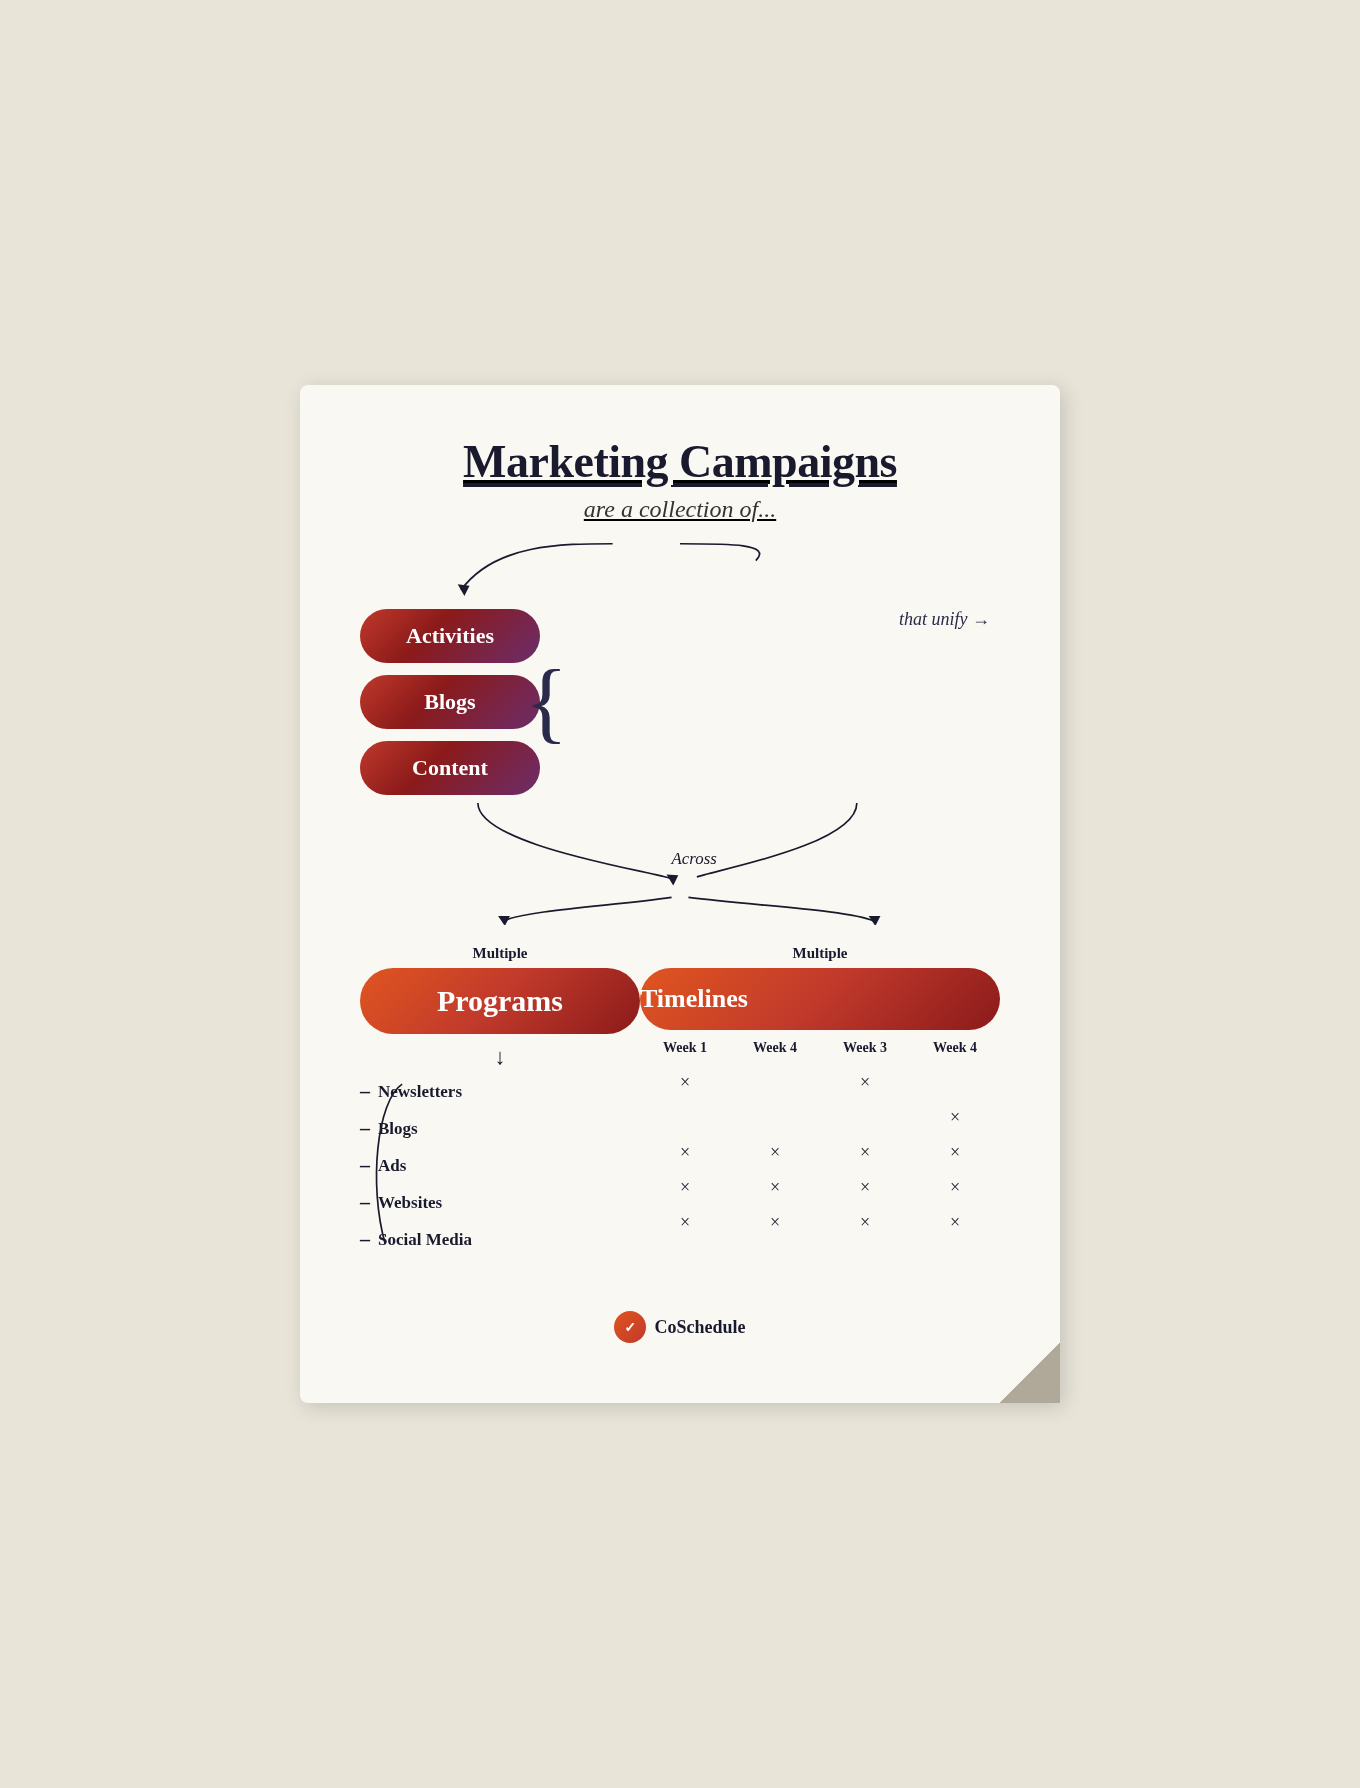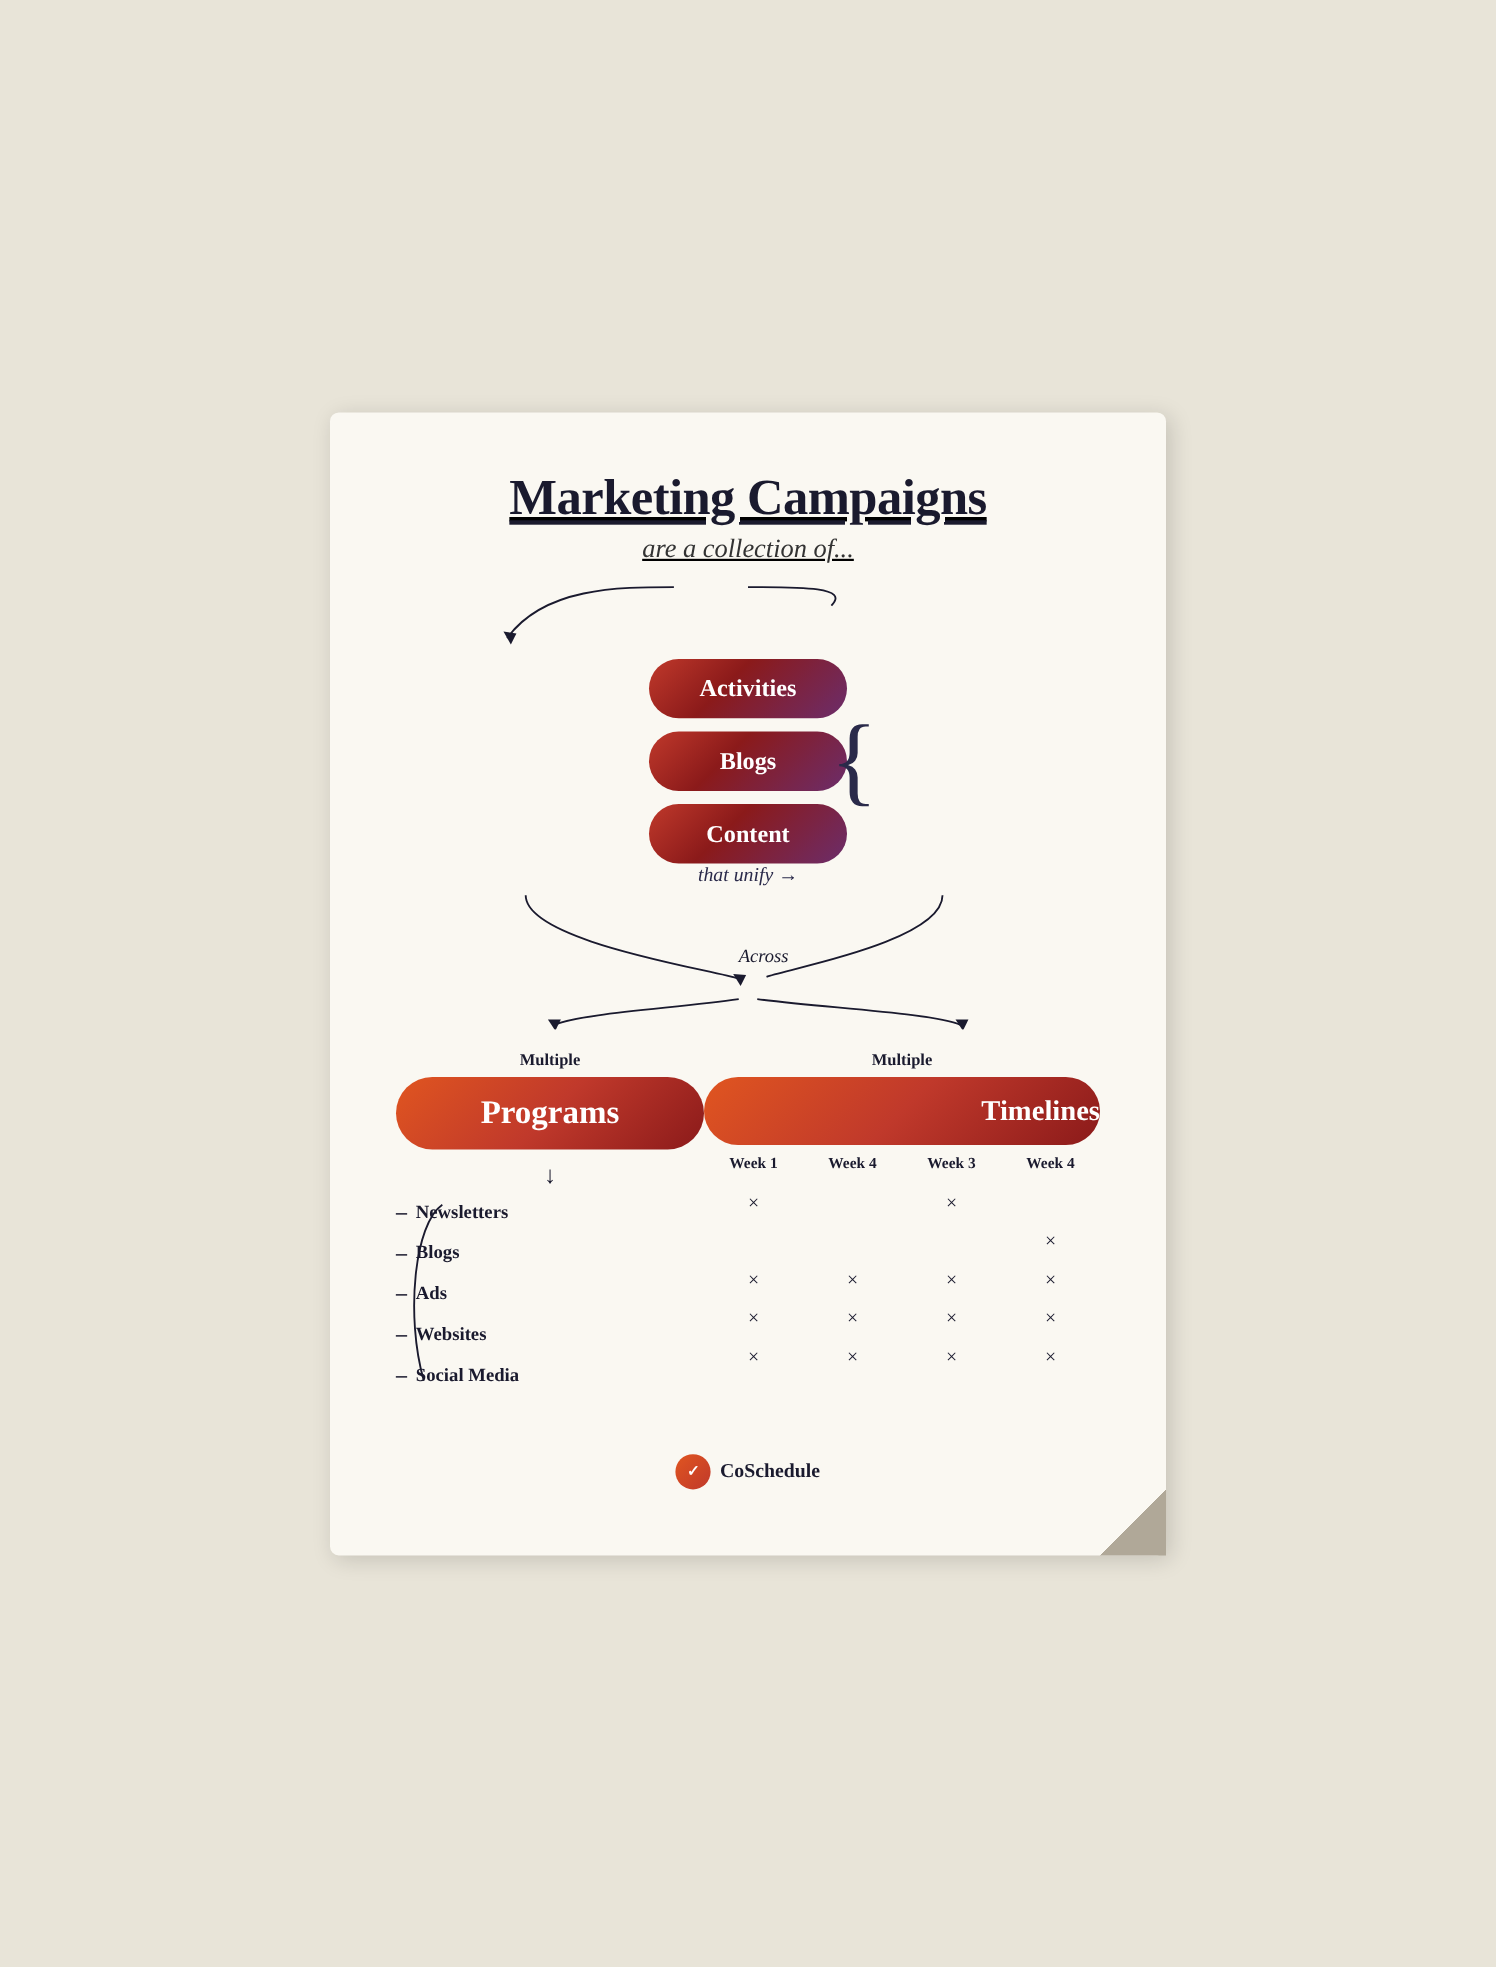--- a/index.html
+++ b/index.html
@@ -56,25 +56,24 @@
       font-style: italic;
       font-size: 24px;
       color: #333;
       margin-top: 8px;
       font-family: Georgia, serif;
     }
 
     
     .middle-row {
       display: flex;
-      align-items: center;
+      align-items: flex-start;
       justify-content: space-between;
       position: relative;
       margin-top: 10px;
-      flex-direction: column;
     }
 
     
     .left-pills {
       display: flex;
       flex-direction: column;
       gap: 12px;
       position: relative;
     }
 
@@ -198,21 +197,21 @@
       margin-bottom: 6px;
     }
 
     .oval-timelines {
       background: linear-gradient(135deg, #e05520 0%, #c0392b 50%, #8b1a1a 100%);
       color: white;
       font-size: 26px;
       font-weight: bold;
       border-radius: 50px;
       padding: 16px 0;
-      text-align: right;
+      text-align: left;
       margin-bottom: 10px;
     }
 
     
     .grid-area {
       display: flex;
       flex-direction: column;
       gap: 14px;
       margin-top: 10px;
     }

